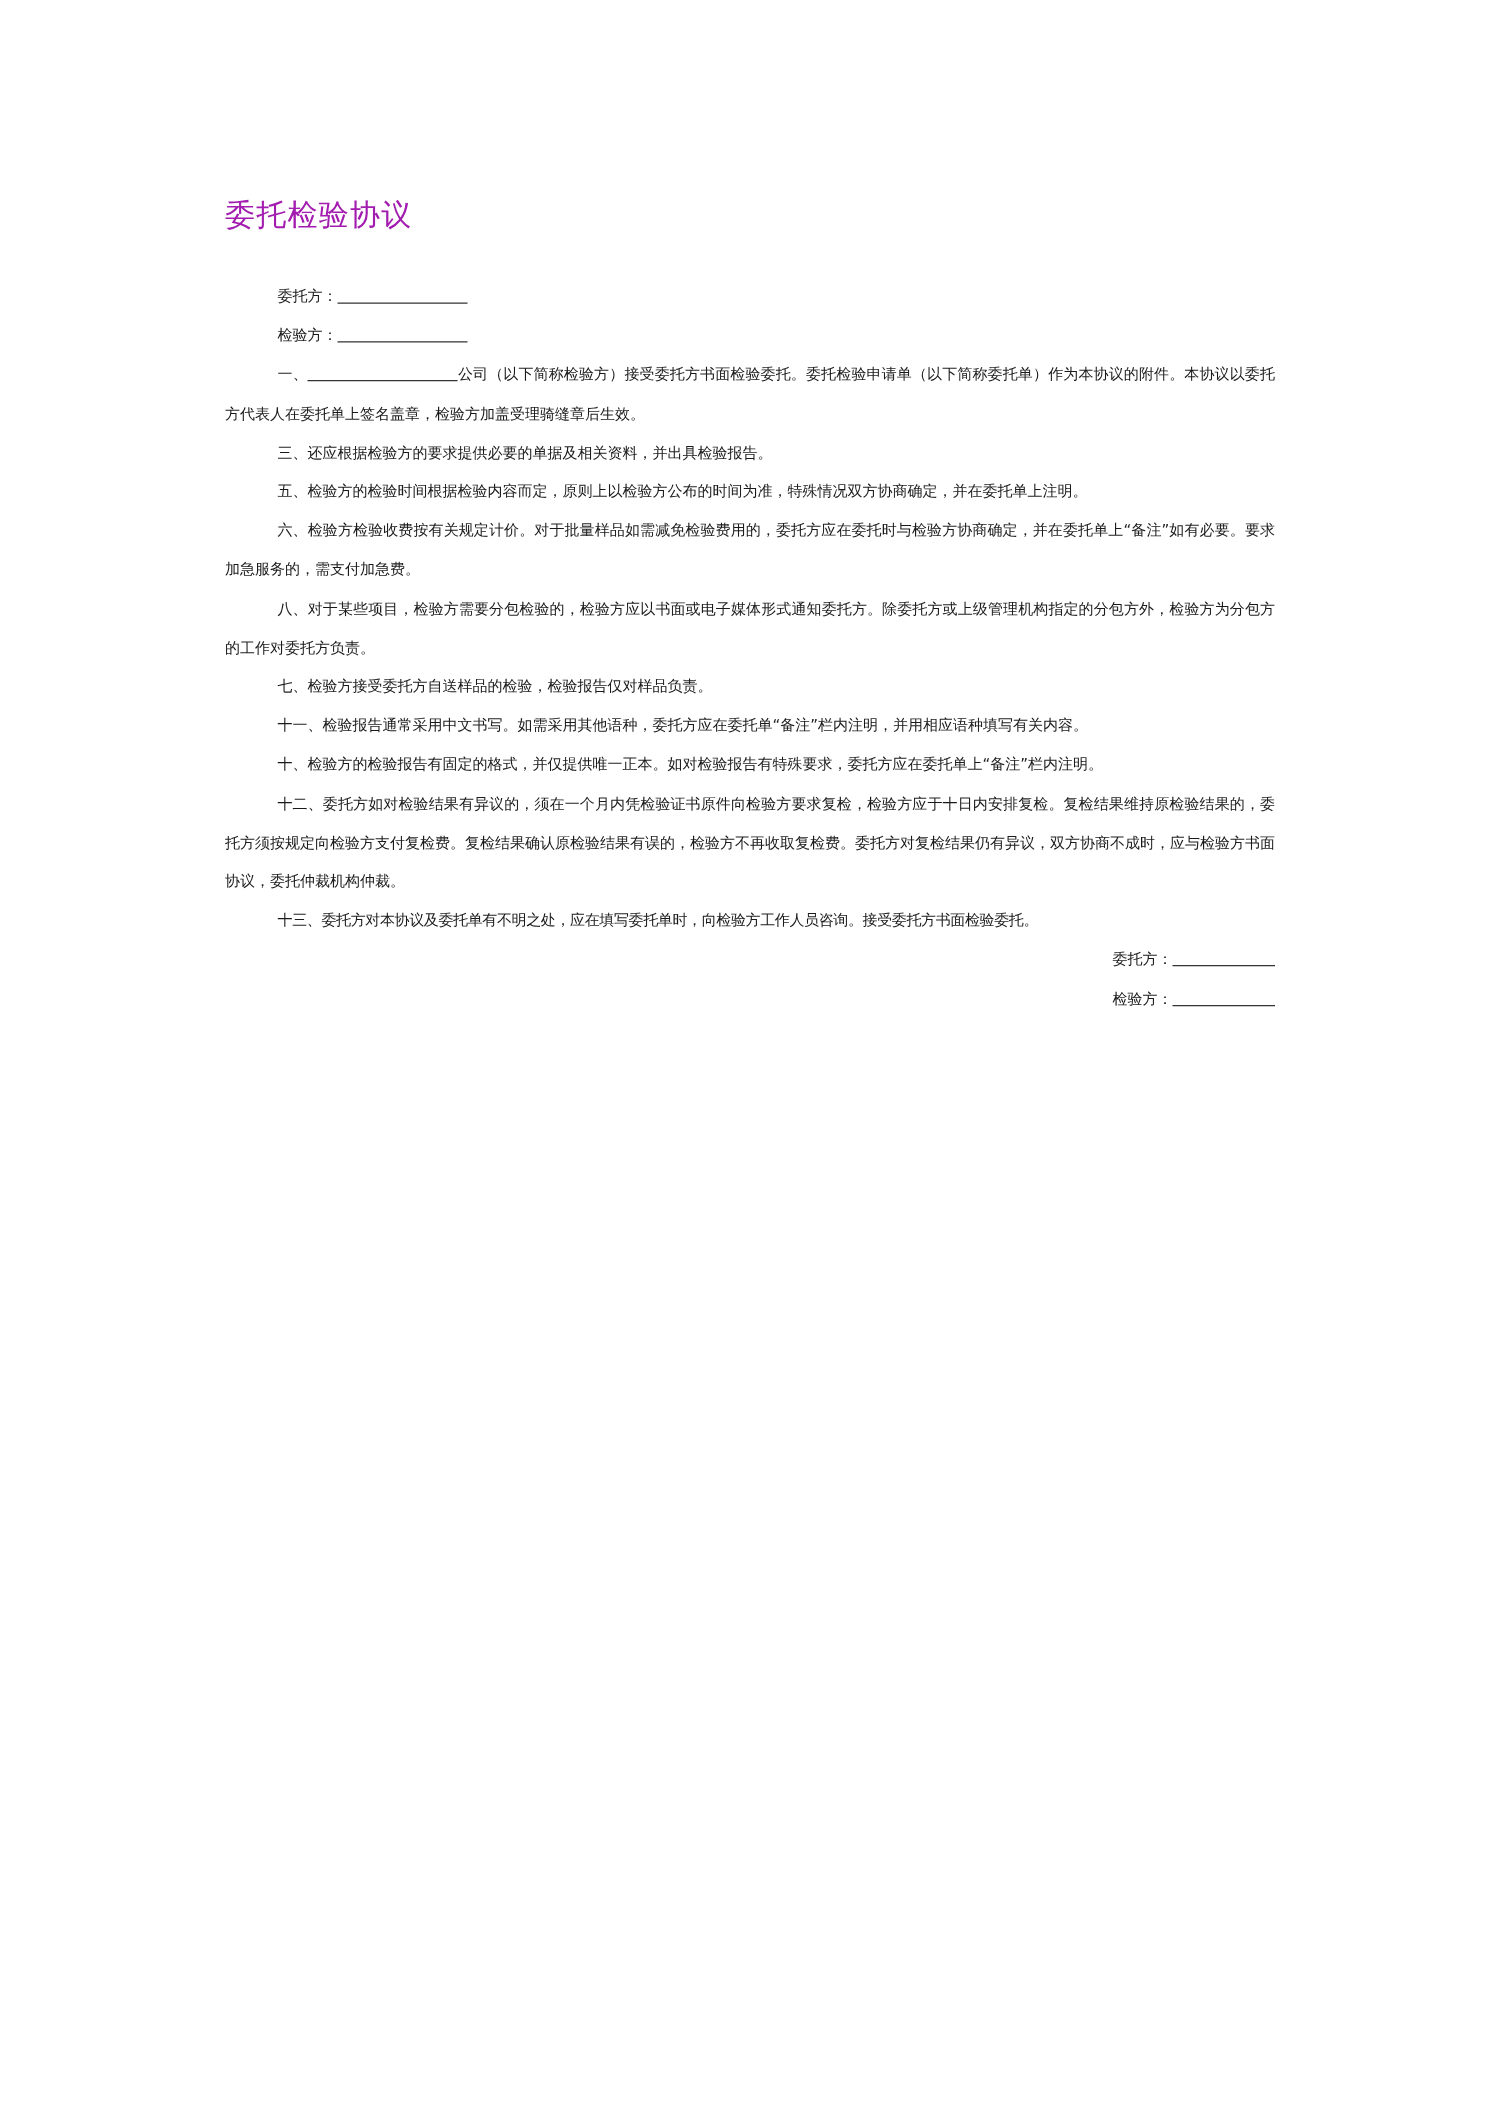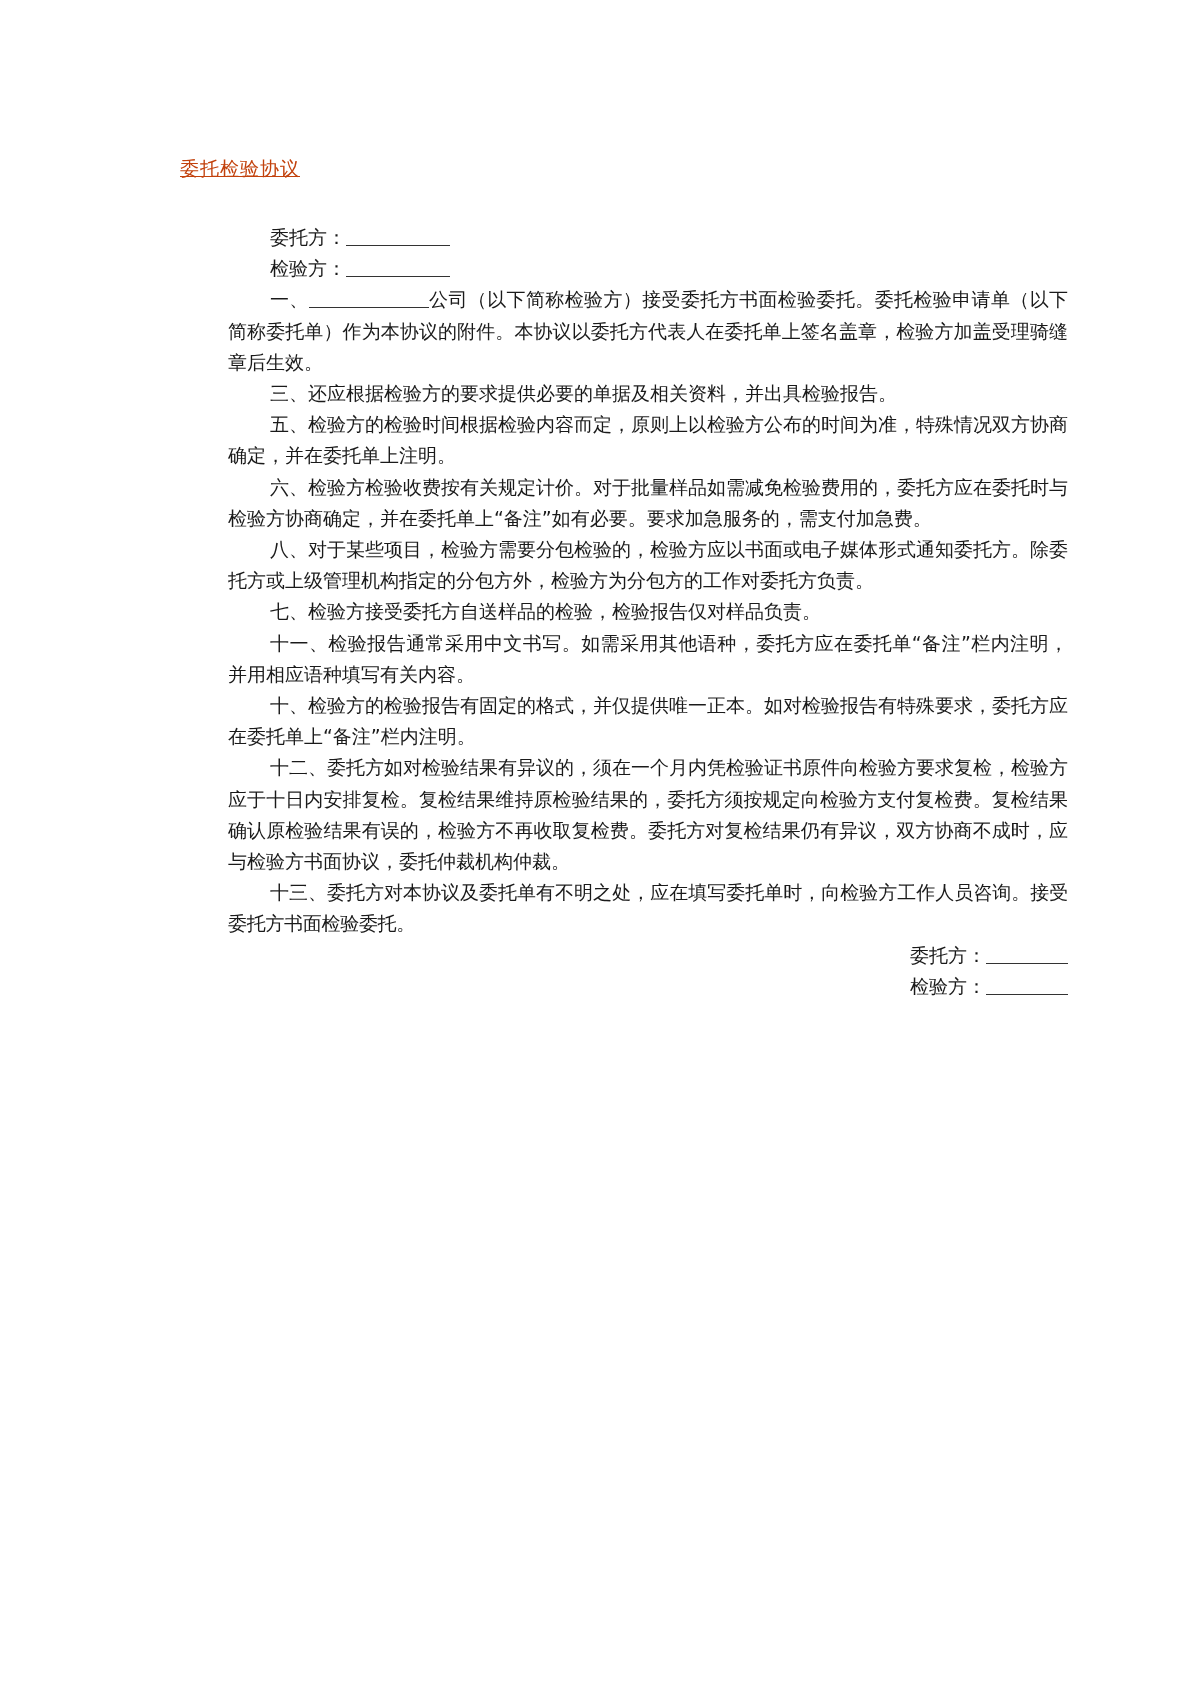--- a/index.html
+++ b/index.html
@@ -17,35 +17,33 @@
   .page {
     position: absolute;
     left: 180px;
     top: 0;
     width: 840px;
   }
   .title {
     position: absolute;
     left: 0;
     top: 156px;
-    font-size: 19px;
-    color: #c2410c;
+    font-size: 24px;
+    color: #a21caf;
     letter-spacing: 1px;
     white-space: nowrap;
     font-weight: normal;
-    text-decoration: underline;
   }
   .body {
     position: absolute;
     left: 0;
     top: 222px;
     width: 840px;
-    font-size: 19px;
+    font-size: 12px;
     line-height: 31.2px;
-    margin-left: 48px;
   }
   .line {
     white-space: nowrap;
     height: 31.2px;
   }
   .indent {
     padding-left: 42px;
   }
   .para {
     text-indent: 42px;

